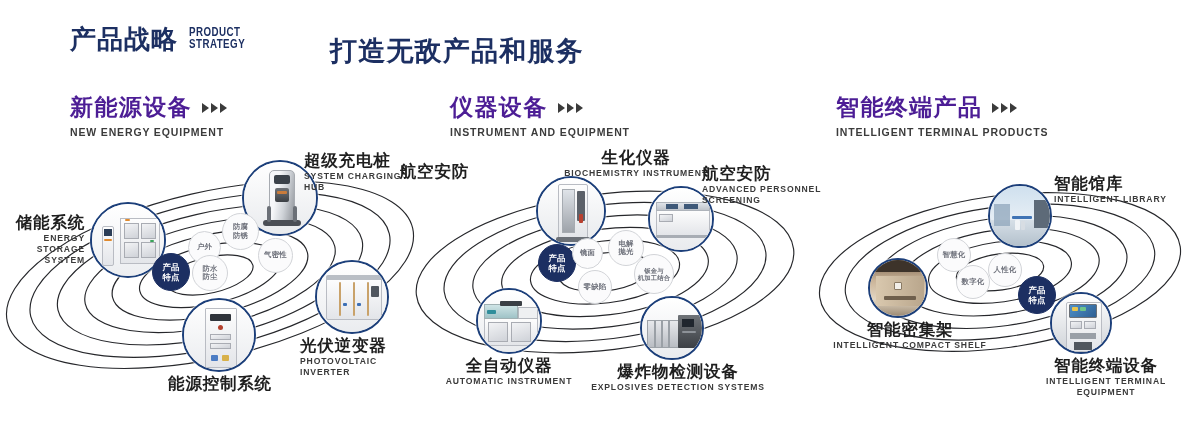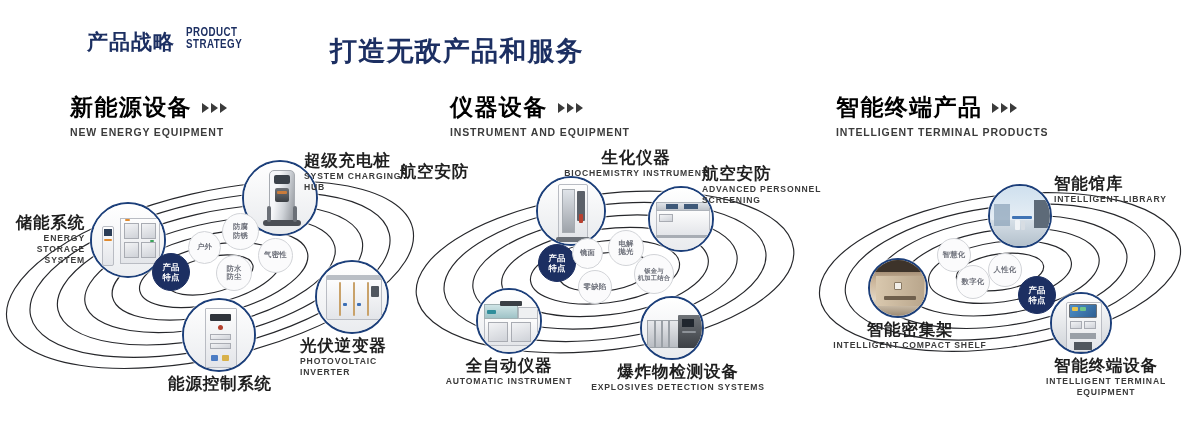--- a/index.html
+++ b/index.html
@@ -7,39 +7,39 @@
     width: 1200px; height: 422px;
     background: #ffffff;
     font-family: "Liberation Sans", "DejaVu Sans", sans-serif;
     overflow: hidden;
   }
   #page { position: relative; width: 1200px; height: 422px; background: #fff; }
 
   
   .hdr { position: absolute; left: 70px; top: 26px; display: flex; align-items: flex-end; }
   .hdr-cn {
-    font-size: 21px; font-weight: 700; color: #1c2f62;
-    letter-spacing: 1px; line-height: 1; font-family: "Liberation Sans", sans-serif; margin-left: 17px;
+    font-size: 26px; font-weight: 700; color: #1c2f62;
+    letter-spacing: 1px; line-height: 1; font-family: "Liberation Sans", sans-serif;
   }
   .hdr-en {
     margin-left: 11px; margin-bottom: 2px;
     color: #1c2f62; font-weight: 700; font-size: 12.5px;
     line-height: 12px; letter-spacing: 0.6px;
     transform: scaleX(0.78); transform-origin: left bottom;
     font-family: "Liberation Sans Narrow", "Liberation Sans", sans-serif;
   }
   .hdr-slogan {
     position: absolute; left: 330px; top: 33px;
     font-size: 27px; font-weight: 700; color: #1c2f62; letter-spacing: 1.2px;
   }
 
   
   .sec-title { position: absolute; }
   .sec-row { display: flex; align-items: center; }
-  .sec-cn { font-size: 23px; font-weight: 700; color: #000000; letter-spacing: 1.4px; line-height: 1; }
+  .sec-cn { font-size: 23px; font-weight: 700; color: #4c1d95; letter-spacing: 1.4px; line-height: 1; }
   .arrows { display: flex; margin-left: 10px; gap: 2px; }
   .arrow { width: 0; height: 0; border-top: 5.5px solid transparent; border-bottom: 5.5px solid transparent; border-left: 7px solid #3b3b3b; }
   .sec-en {
     margin-top: 7px; font-size: 10.5px; font-weight: 700; color: #3b3b3b;
     letter-spacing: 0.85px;
   }
 
   
   .cluster { position: absolute; }
   .orbit-svg { position: absolute; left: 0; top: 0; overflow: visible; }
@@ -218,21 +218,21 @@
         <span>产品</span><br>
         <span>特点</span>
       </span>
     </div>
     <div class="bub light" style="left:188px; top:81px; width:33px; height:33px;">
       <span>户外</span>
     </div>
     <div class="bub light" style="left:222px; top:63px; width:37px; height:37px;">
       <span>防腐<br>防锈</span>
     </div>
-    <div class="bub light" style="left:216px; top:105px; width:36px; height:36px;text-align:center;">
+    <div class="bub light" style="left:192px; top:105px; width:36px; height:36px;text-align:center;">
       <span>防水<br>防尘</span>
     </div>
     <div class="bub light" style="left:258px; top:88px; width:35px; height:35px;">
       <span>气密性</span>
     </div>
   </div>
 
   <div class="cluster" style="left:400px; top:150px; width:420px; height:250px;">
 
     <svg class="orbit-svg" width="420" height="250" viewBox="0 0 420 250">

